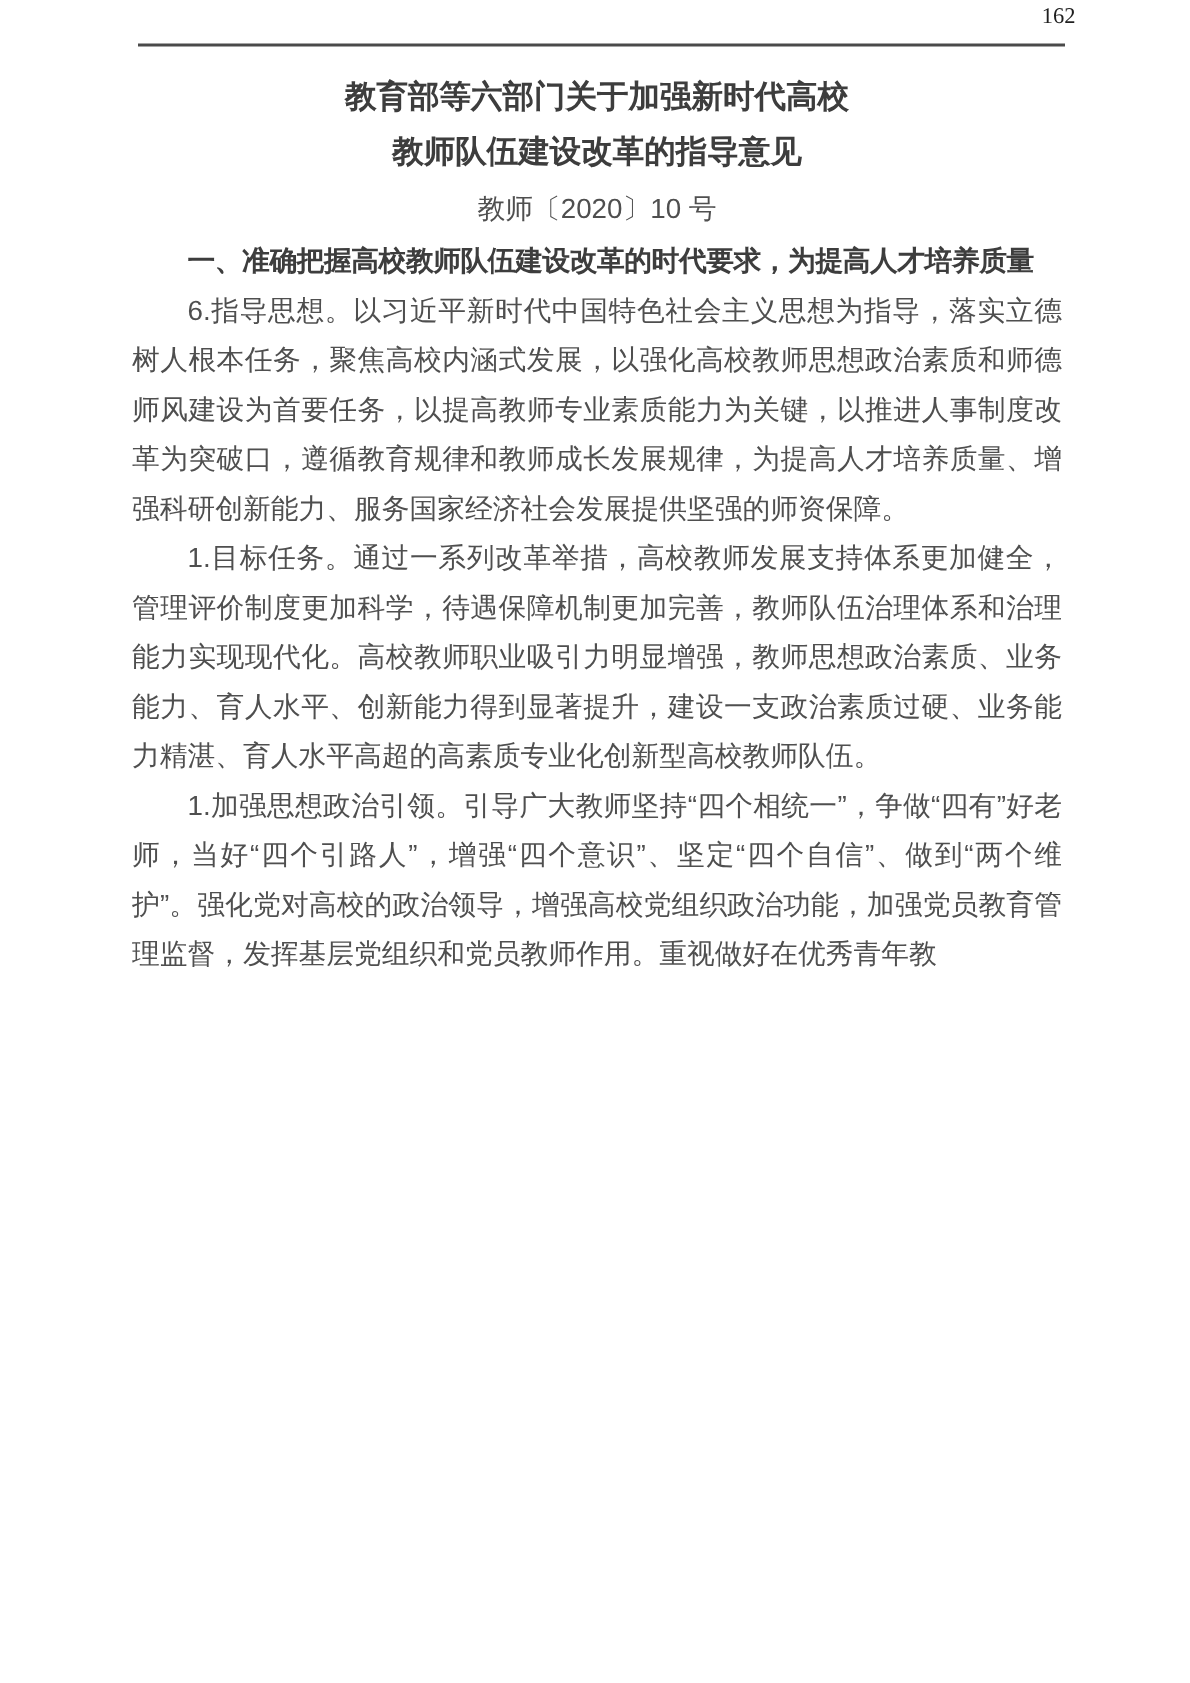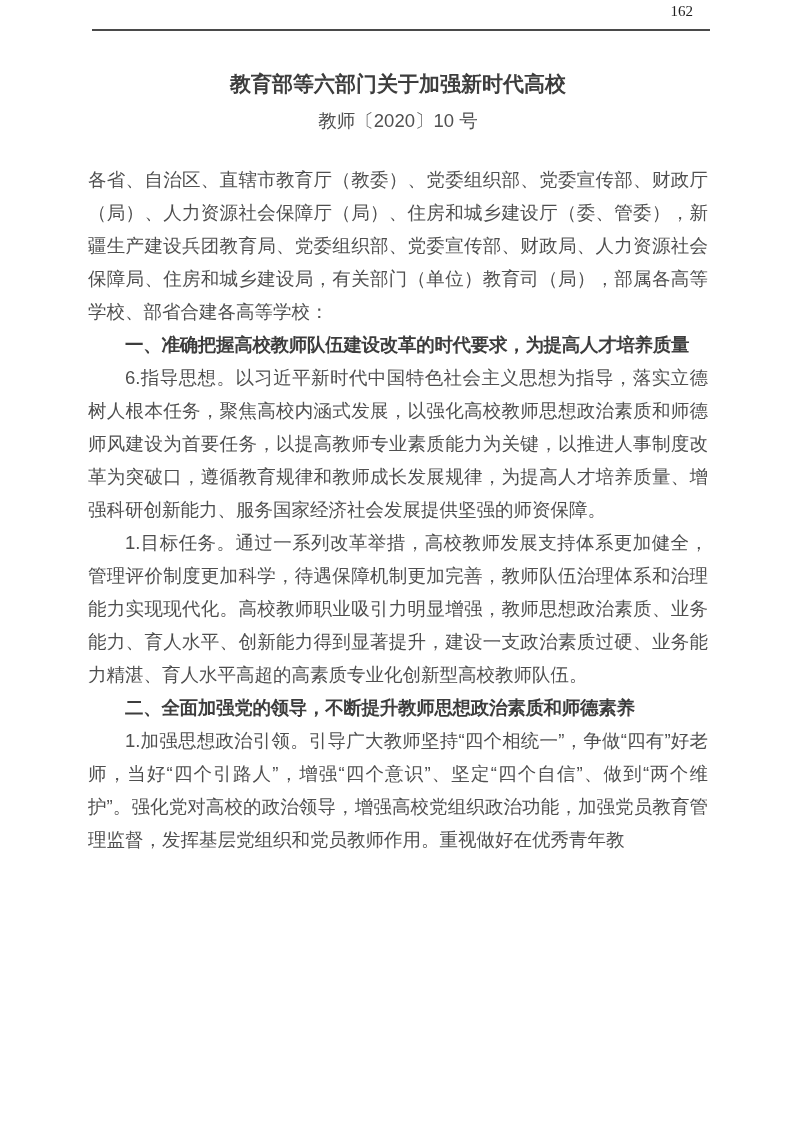--- a/index.html
+++ b/index.html
@@ -15,40 +15,39 @@
     width: 793px;
     height: 1122px;
     background: var(--background);
     font-family: "Liberation Sans", sans-serif;
     position: relative;
     overflow: hidden;
   }
   .page-number {
     position: absolute;
     top: 3px;
-    right: 100px;
+    right: 76px;
     font-family: "Liberation Serif", serif;
     font-size: 15px;
     color: var(--page-number);
   }
   .header-rule {
     position: absolute;
     top: 29px;
     left: 92px;
     width: 618px;
     height: 2px;
     background: var(--rule);
   }
   .content {
     position: absolute;
     left: 88px;
     top: 0;
     width: 620px;
     padding-top: 46px;
-    margin-top: 19px;
   }
   .title-line {
     font-size: 21px;
     font-weight: 700;
     text-align: center;
     line-height: 37px;
     color: var(--heading);
     margin: 0;
   }
   .doc-number {
@@ -78,23 +77,22 @@
 </style>
 </head>
 <body>
 
 <div class="page-number">162</div>
 
 <div class="header-rule"></div>
 
 <div class="content">
   <h1 class="title-line">教育部等六部门关于加强新时代高校</h1>
+  <h1 class="title-line">教师队伍建设改革的指导意见</h1>
   <p class="doc-number">教师〔2020〕10 号</p>
 
   <div>
-      <p class="para address">各省、自治区、直辖市教育厅（教委）、党委组织部、党委宣传部、财政厅（局）、人力资源社会保障厅（局）、住房和城乡建设厅（委、管委），新疆生产建设兵团教育局、党委组织部、党委宣传部、财政局、人力资源社会保障局、住房和城乡建设局，有关部门（单位）教育司（局），部属各高等学校、部省合建各高等学校：</p>
       <p class="para heading">一、准确把握高校教师队伍建设改革的时代要求，为提高人才培养质量</p>
       <p class="para body">6.指导思想。以习近平新时代中国特色社会主义思想为指导，落实立德树人根本任务，聚焦高校内涵式发展，以强化高校教师思想政治素质和师德师风建设为首要任务，以提高教师专业素质能力为关键，以推进人事制度改革为突破口，遵循教育规律和教师成长发展规律，为提高人才培养质量、增强科研创新能力、服务国家经济社会发展提供坚强的师资保障。</p>
       <p class="para body">1.目标任务。通过一系列改革举措，高校教师发展支持体系更加健全，管理评价制度更加科学，待遇保障机制更加完善，教师队伍治理体系和治理能力实现现代化。高校教师职业吸引力明显增强，教师思想政治素质、业务能力、育人水平、创新能力得到显著提升，建设一支政治素质过硬、业务能力精湛、育人水平高超的高素质专业化创新型高校教师队伍。</p>
-      <p class="para heading">二、全面加强党的领导，不断提升教师思想政治素质和师德素养</p>
       <p class="para body">1.加强思想政治引领。引导广大教师坚持“四个相统一”，争做“四有”好老师，当好“四个引路人”，增强“四个意识”、坚定“四个自信”、做到“两个维护”。强化党对高校的政治领导，增强高校党组织政治功能，加强党员教育管理监督，发挥基层党组织和党员教师作用。重视做好在优秀青年教</p>
     </div>
 </div>
 
 </body></html>

